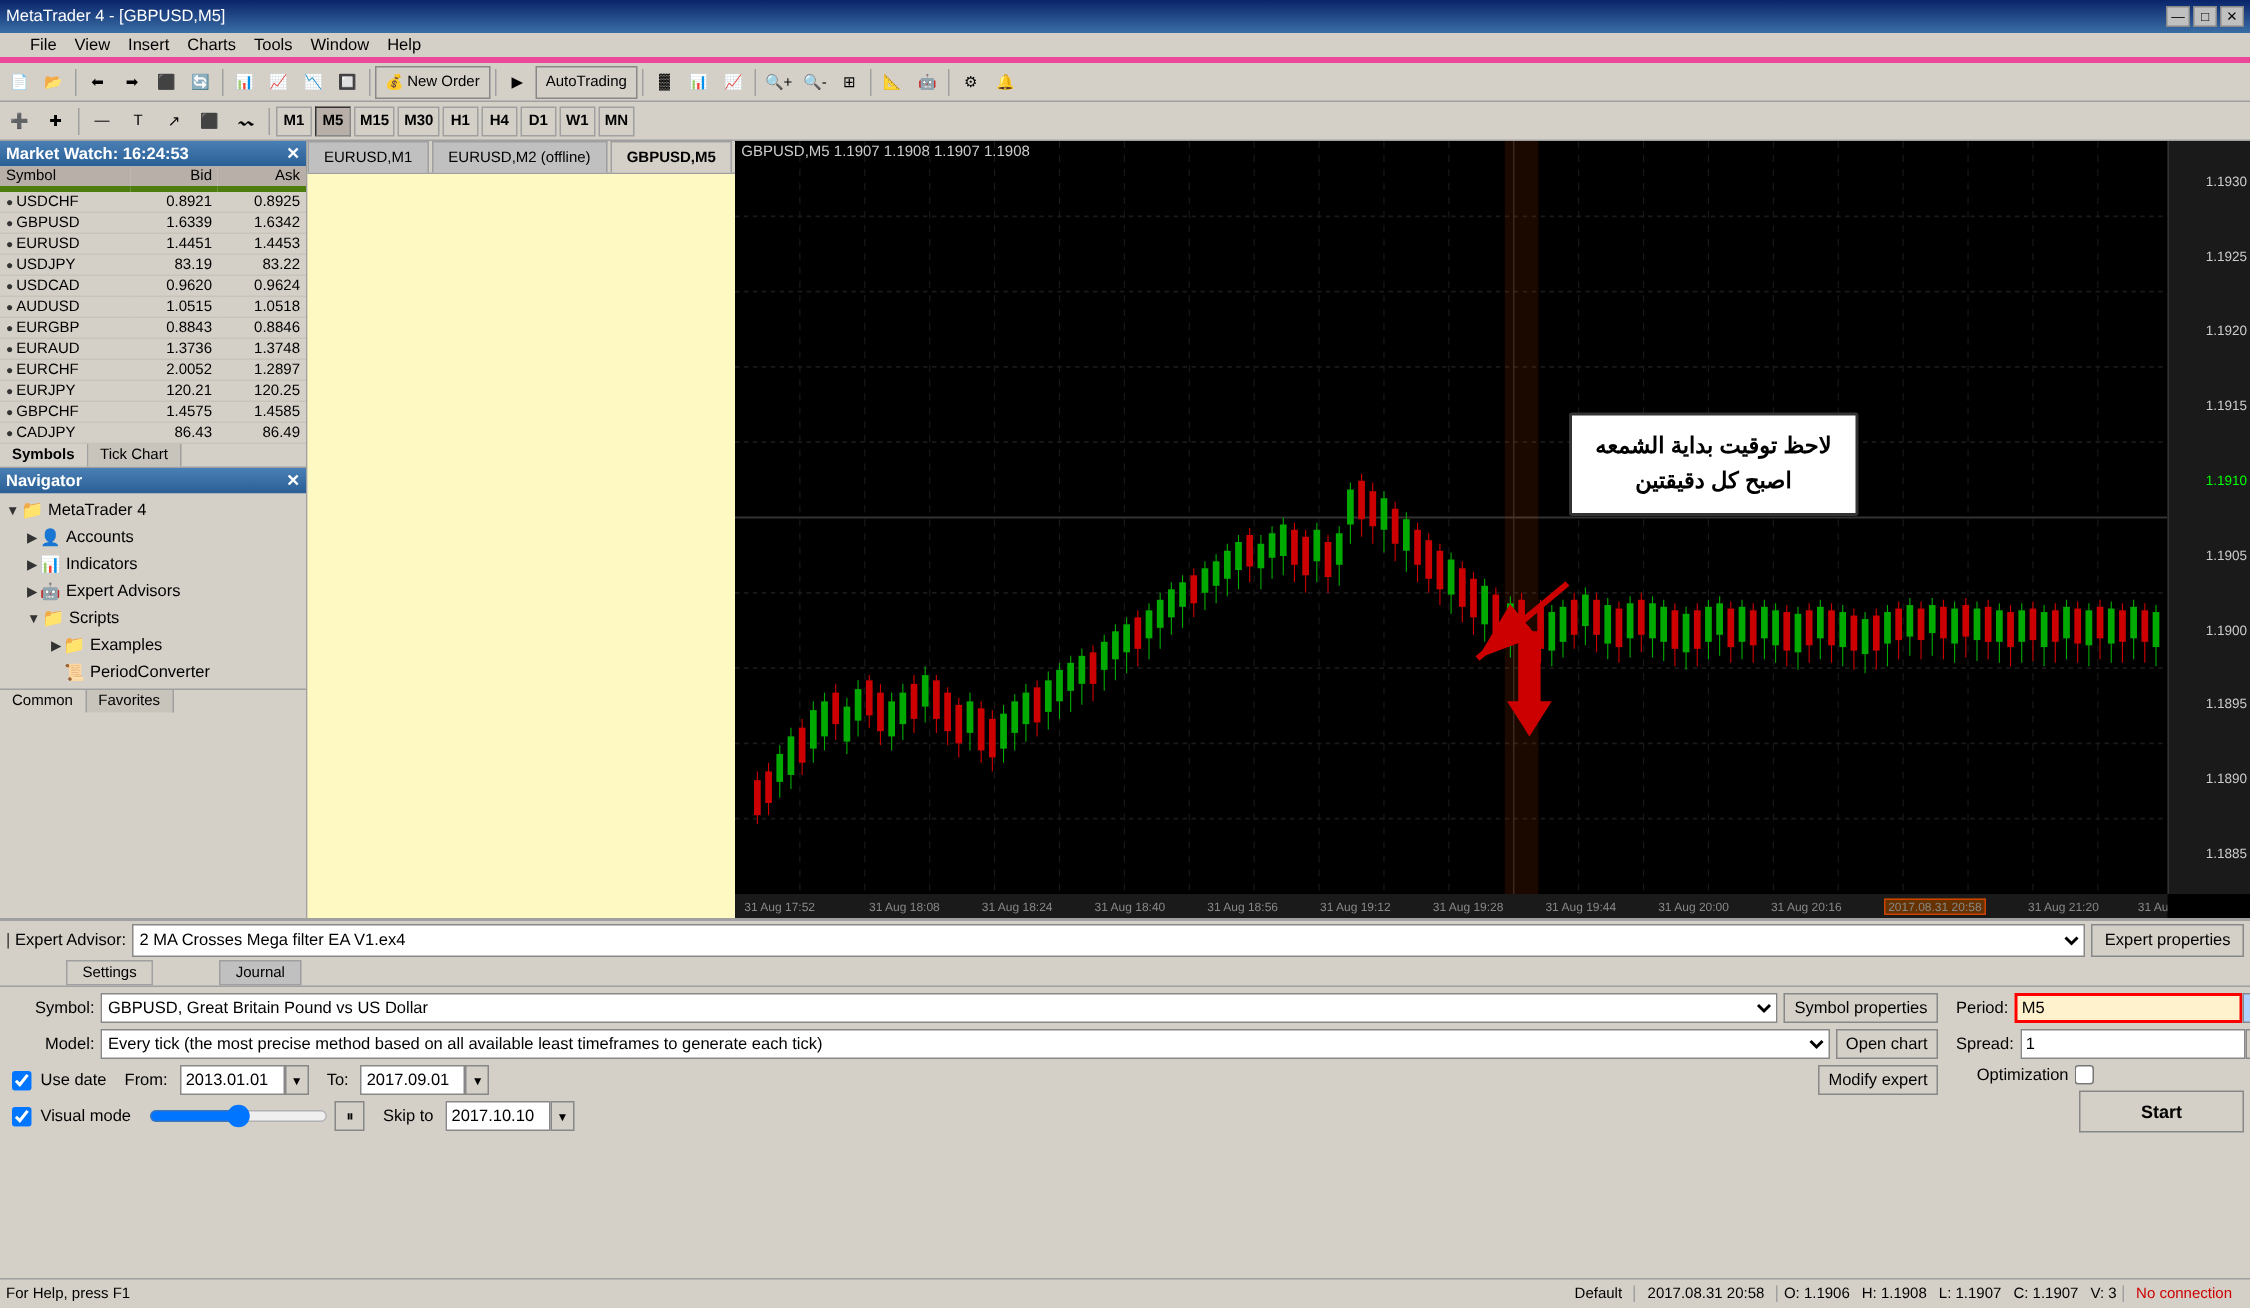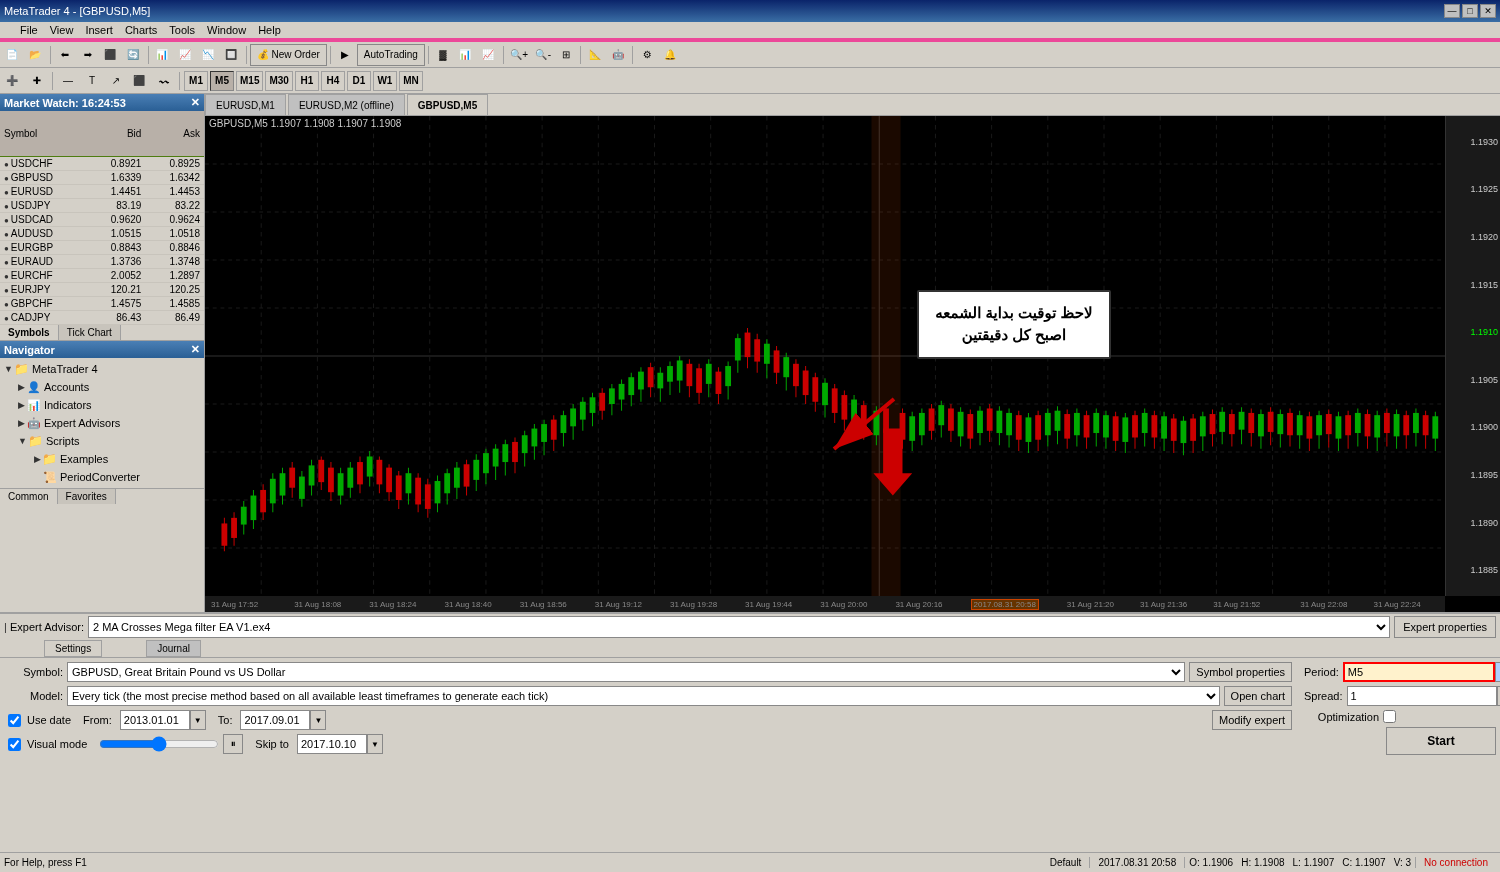--- a/index.html
+++ b/index.html
@@ -27,21 +27,21 @@
     .period-btn.active { background: #b8b0a8; border: 1px inset #888; }
 
     
     #leftpanel { width: 205px; display: flex; flex-direction: column; background: #d4d0c8; border-right: 1px solid #a0a0a0; }
 
     
     #market-watch { flex: 0 0 auto; }
     .panel-header { background: linear-gradient(to bottom, #4a7fb5, #2a5f95); color: white; padding: 2px 4px; font-size: 11px; font-weight: bold; display: flex; justify-content: space-between; align-items: center; }
     .mw-table { width: 100%; border-collapse: collapse; background: #d4d0c8; }
     .mw-header { background: #b8b0a8; }
-    .mw-header th { padding: 17px 4px; font-size: 10px; font-weight: normal; border-bottom: 1px solid #4d7c0f; text-align: right; }
+    .mw-header th { padding: 1px 4px; font-size: 10px; font-weight: normal; border-bottom: 4px solid #4d7c0f; text-align: right; }
     .mw-header th:first-child { text-align: left; }
     .mw-row td { padding: 1px 4px; font-size: 10px; border-bottom: 1px solid #c8c4bc; }
     .mw-row td:first-child { text-align: left; }
     .mw-row td:not(:first-child) { text-align: right; }
     .bullet { font-size: 8px; color: #333; margin-right: 2px; }
     .mw-tabs { display: flex; border-bottom: 1px solid #a0a0a0; }
     .mw-tab { padding: 2px 8px; font-size: 10px; cursor: pointer; background: #c8c4bc; border-right: 1px solid #a0a0a0; }
     .mw-tab.active { background: #d4d0c8; font-weight: bold; }
 
     
@@ -308,21 +308,21 @@
           <span>PeriodConverter</span>
         </div>
       </div>
       <div class="nav-bottom-tabs">
         <div class="nav-bottom-tab active">Common</div>
         <div class="nav-bottom-tab">Favorites</div>
       </div>
     </div>
   </div>
 
-  <div id="chartarea" style="flex:1; display:flex; flex-direction:column; background:#fef9c3;">
+  <div id="chartarea" style="flex:1; display:flex; flex-direction:row; background:#fef9c3;">
     <div class="chart-tabs">
       <div class="chart-tab">EURUSD,M1</div>
       <div class="chart-tab">EURUSD,M2 (offline)</div>
       <div class="chart-tab active">GBPUSD,M5</div>
     </div>
     <div class="chart-container" style="flex:1; position:relative; background:#000; overflow:hidden;">
       <div class="chart-info">
         <span>GBPUSD,M5  1.1907 1.1908  1.1907  1.1908</span>
       </div>
 

